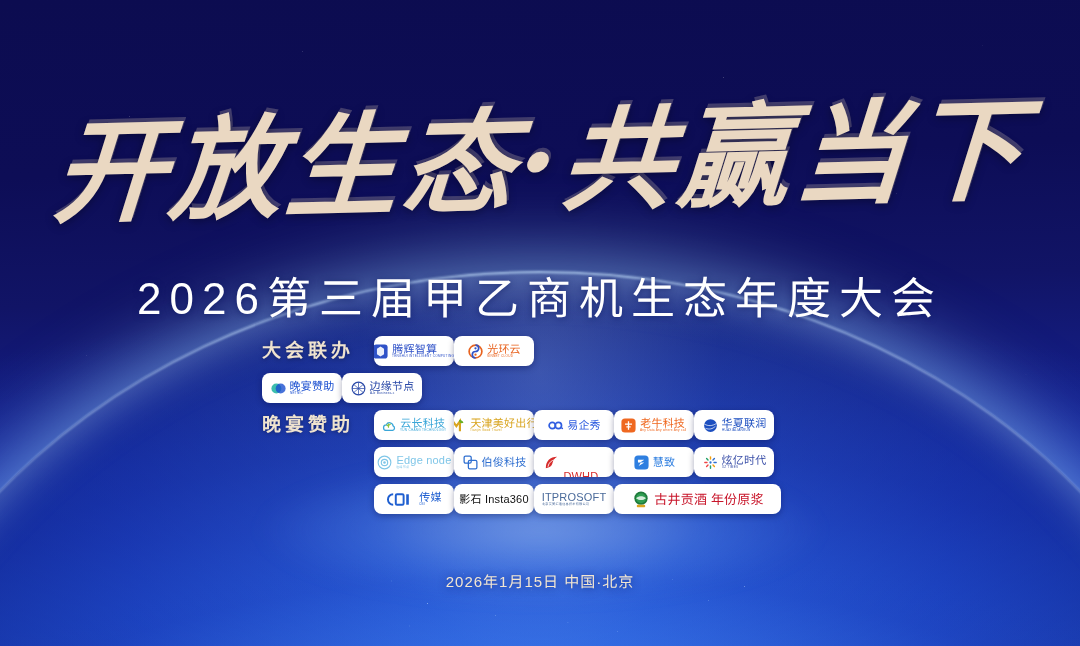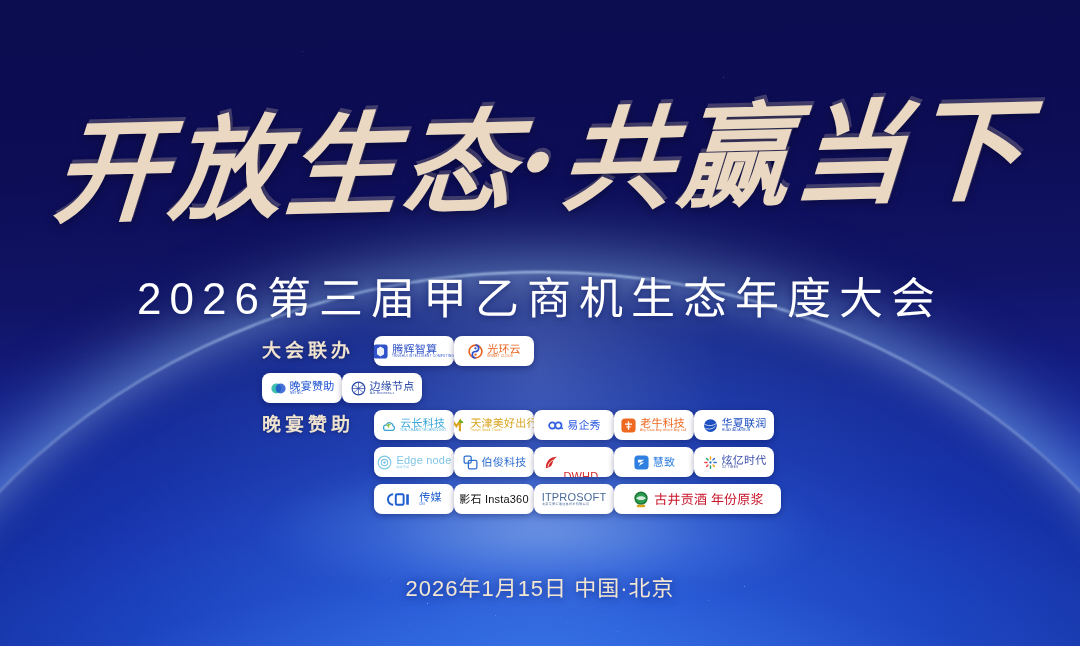--- a/index.html
+++ b/index.html
@@ -112,21 +112,21 @@
 
   .logo { display:flex; align-items:center; gap:3px; width:100%; justify-content:center; }
   .mark { flex:0 0 auto; display:flex; align-items:center; justify-content:center; }
   .ltext { display:flex; flex-direction:column; justify-content:center; line-height:1; }
   .cn { font-size:11px; font-weight:400; white-space:nowrap; letter-spacing:.2px; }
   .en { font-size:3.2px; letter-spacing:.25px; white-space:nowrap; transform:scale(.98); transform-origin:left center; }
 
   
   #date-line {
     position:absolute; top:570px; left:0; width:1080px; text-align:center;
-    font-size:22px; color:#f2e6d2; letter-spacing:1px;
+    font-size:15px; color:#f2e6d2; letter-spacing:1px;
     text-shadow:0 1px 8px rgba(10,30,120,.8);
   }
 </style>
 </head>
 <body>
 
 <div id="poster">
 
   <div id="stars"></div>
   <div id="earth"></div>

